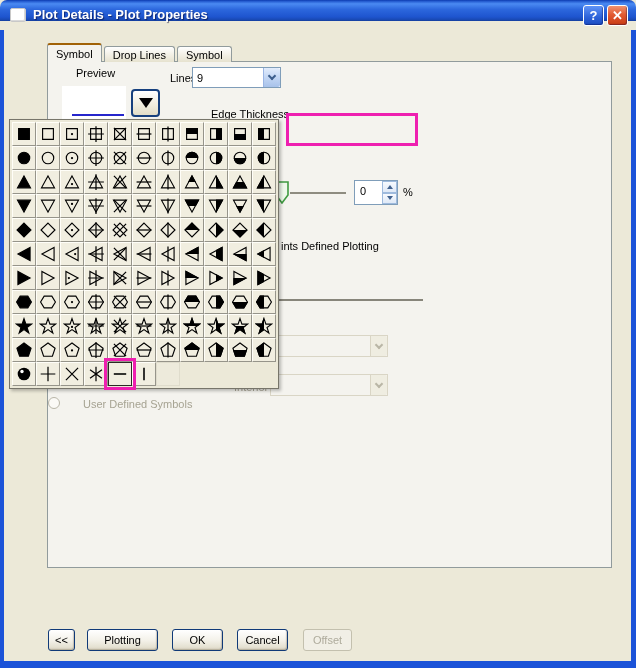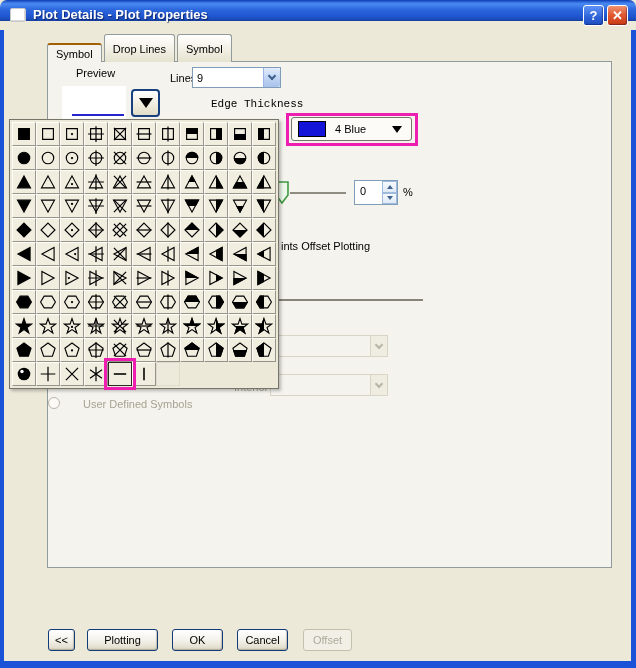--- a/index.html
+++ b/index.html
@@ -17,21 +17,21 @@
   .cap-btn{position:absolute;top:5px;width:21px;height:21px;border:1px solid #fff;border-radius:3px;
     color:#fff;font-weight:bold;font-size:13px;display:flex;align-items:center;justify-content:center;
     box-shadow:inset -1px -1px 1px rgba(0,0,60,.35);}
   .cap-help{left:583px;background:linear-gradient(180deg,#5f93f7,#2d62d8 60%,#1c4cc0);}
   .cap-close{left:607px;background:linear-gradient(180deg,#f0926f,#e25b33 45%,#c83a12);}
   .frame-left{position:absolute;left:0;top:30px;width:4px;height:638px;background:#1b53d8;}
   .frame-right{position:absolute;left:631px;top:30px;width:5px;height:638px;background:#1b53d8;}
   .frame-bottom{position:absolute;left:0;top:661px;width:636px;height:7px;background:#1b53d8;}
   
   .tabs-row{position:absolute;left:47px;top:43px;height:19px;display:flex;align-items:flex-end;z-index:3;}
-  .tab{height:28px;padding:0 8px;background:linear-gradient(180deg,#ffffff,#f2efe4 55%,#e6e2cf);
+  .tab{height:16px;padding:0 8px;background:linear-gradient(180deg,#ffffff,#f2efe4 55%,#e6e2cf);
     border:1px solid #919b9c;border-bottom:none;border-radius:3px 3px 0 0;display:flex;align-items:center;margin-right:2px;}
   .tab.active{height:19px;background:#f4f3ee;border-top:2px solid #a16207;}
   .tabpage{position:absolute;left:47px;top:61px;width:565px;height:507px;background:#f4f3ee;
     border:1px solid #919b9c;z-index:1;}
   .lbl{position:absolute;white-space:nowrap;z-index:2;}
   .lbl.dis{color:#a6a392;margin-left:16px;}
   
   .xp-combo{position:absolute;background:#fff;border:1px solid #7f9db9;display:flex;align-items:center;z-index:2;}
   .xp-combo .val{flex:1;padding-left:4px;white-space:nowrap;overflow:hidden;}
   .xp-combo .cbtn{width:17px;align-self:stretch;background:linear-gradient(180deg,#e2ecfc,#c2d6f4 50%,#a8c2ea);
@@ -138,49 +138,44 @@
       </span>
   </div>
 
   <div class="preview-box" style="left:62px;top:86px;width:64px;height:33px;"></div>
   <div class="preview-line" style="left:72px;top:114px;width:52px;height:2px;"></div>
 
   <div class="gal-btn" style="left:131px;top:89px;width:29px;height:28px;">
     <span class="tri"></span>
   </div>
 
-  <div class="lbl" style="left:211px;top:98px;font-family:Liberation Mono, monospace;">Edge Thickness</div>
+  <div class="lbl" style="left:211px;top:108px;">Edge Thickness</div>
 
   <div class="hl z-mid" style="left: 286px; top: 113px; width: 132px; height: 33px; border-color: rgb(238, 31, 176);"></div>
-  <div class="color-combo" style="left:291px;top:117px;width:121px;height:24px;">
-    <span class="swatch" style="background: rgb(20, 20, 216);"></span>
-    <span class="val">4 Blue</span>
-    <span class="tri-dn"></span>
-  </div>
 
   <div class="thumb" style="left:275px;top:181px;">
     <svg width="14" height="23" viewBox="0 0 14 23">
         <path d="M1 1 H13 V14 L7 22 L1 14 Z" fill="#eef8ea" stroke="#3f9b41" stroke-width="1.6"></path>
       </svg>
   </div>
   <div class="track" style="left:290px;top:192px;width:56px;height:2px;"></div>
   <div class="spin" style="left:354px;top:180px;width:44px;height:25px;">
     <span class="num">0</span>
     <span class="col">
       <span class="sb">
           <span class="arr-up"></span>
         </span>
       <span class="sb">
           <span class="arr-dn"></span>
         </span>
     </span>
   </div>
   <div class="lbl" style="left:403px;top:186px;">%</div>
 
-  <div class="frag-clip" style="left:281px;top:240px;">ints Offset Plotting</div>
+  <div class="frag-clip" style="left:281px;top:240px;">ints Defined Plotting</div>
 
   <div class="sep" style="left:245px;top:299px;width:178px;height:2px;"></div>
 
   <div class="xp-combo dis" style="left:270px;top:335px;width:118px;height:22px;">
     <span class="val"></span>
     <span class="cbtn">
         <span class="chev"></span>
       </span>
   </div>
   <div class="frag-clip lbl dis" style="left:218px;top:381px;">Interior</div>

